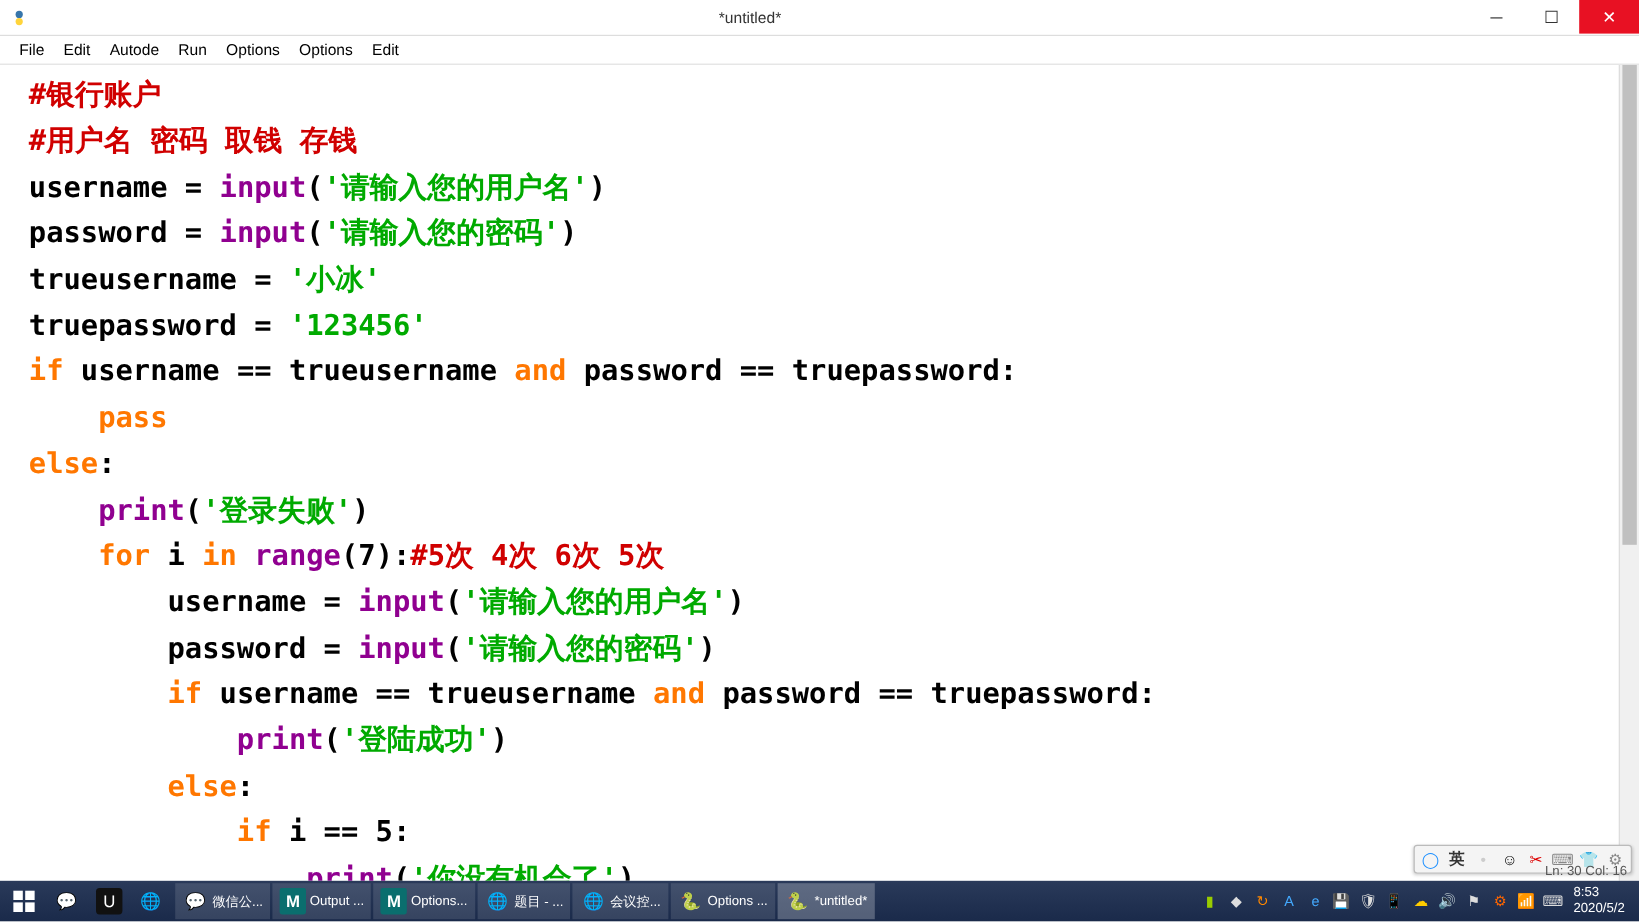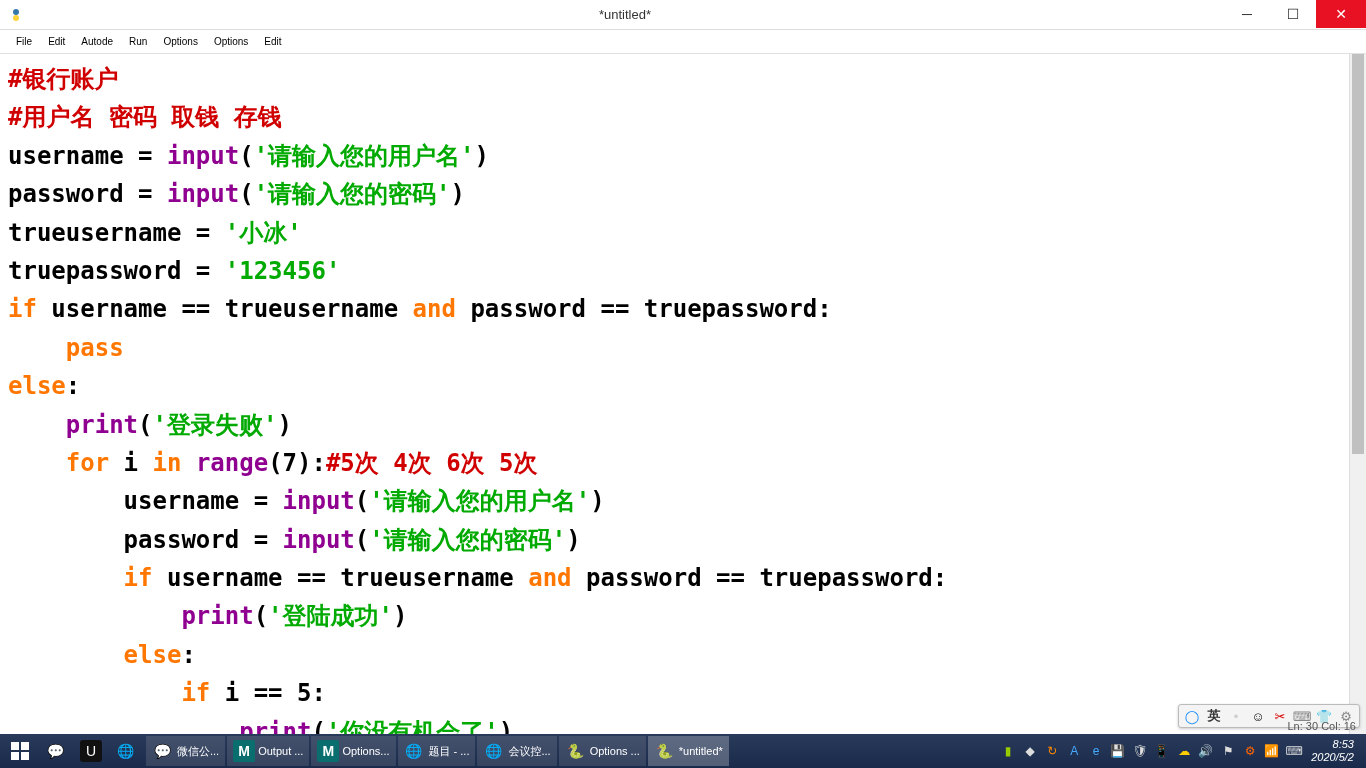--- a/index.html
+++ b/index.html
@@ -5,43 +5,43 @@
 * { margin: 0; padding: 0; box-sizing: border-box; }
 body { font-family: "Segoe UI", Arial, sans-serif; width: 1366px; height: 768px; overflow: hidden; background: #fff; position: relative; }
 
 .titlebar { height: 30px; background: #fff; display: flex; align-items: center; border-bottom: 1px solid #ddd; }
 .titlebar-icon { width: 20px; height: 20px; margin-left: 6px; display: flex; align-items: center; justify-content: center; }
 .titlebar-title { flex: 1; text-align: center; font-size: 13px; color: #333; }
 .window-controls { display: flex; height: 100%; }
 .win-btn { width: 46px; height: 28px; display: flex; align-items: center; justify-content: center; font-size: 14px; color: #333; cursor: pointer; }
 .win-btn.close { background: #e81123; color: #fff; width: 50px; }
 
-.menubar { height: 24px; display: flex; align-items: center; padding: 0 8px; border-bottom: 1px solid #e0e0e0; font-size: 10px; }
+.menubar { height: 24px; display: flex; align-items: center; padding: 0 8px; border-bottom: 1px solid #e0e0e0; font-size: 13px; }
 .menubar-item { padding: 2px 8px; cursor: pointer; }
 
 .editor { height: 680px; overflow: hidden; position: relative; display: flex; }
-.editor-content { flex: 1; padding: 6px 8px; font-family: Consolas, "Microsoft YaHei", monospace; font-size: 24px; font-weight: bold; line-height: 1.6; white-space: pre; }
+.editor-content { flex: 1; padding: 6px 24px; font-family: Consolas, "Microsoft YaHei", monospace; font-size: 24px; font-weight: bold; line-height: 1.6; white-space: pre; }
 .editor-scrollbar { width: 17px; background: #f0f0f0; border-left: 1px solid #ddd; position: relative; }
 .scroll-thumb { position: absolute; top: 0; left: 2px; right: 2px; height: 400px; background: #c0c0c0; }
 
 .tok-comment { color: #d00000; }
 .tok-black { color: #000; }
 .tok-keyword { color: #ff7700; }
 .tok-builtin { color: #900090; }
 .tok-string { color: #00aa00; }
 
 .taskbar { position: absolute; bottom: 0; left: 0; right: 0; height: 34px; background: linear-gradient(to bottom, #2a3a5a, #1a2a4a); display: flex; align-items: center; }
 .tb-start { width: 40px; height: 34px; display: flex; align-items: center; justify-content: center; color: #fff; }
 .tb-item { height: 30px; padding: 0 4px; display: flex; align-items: center; margin: 0 1px; color: #fff; font-size: 11px; cursor: pointer; }
 .tb-item img, .tb-icon { width: 22px; height: 22px; margin-right: 3px; display: inline-flex; align-items: center; justify-content: center; font-size: 14px; }
 .tb-running { background: rgba(255,255,255,0.12); padding: 0 6px; max-width: 120px; overflow: hidden; white-space: nowrap; }
 .tb-active { background: rgba(255,255,255,0.25); }
 .tb-tray { margin-left: auto; display: flex; align-items: center; padding-right: 6px; }
 .tray-icon { width: 18px; height: 18px; margin: 0 2px; display: flex; align-items: center; justify-content: center; color: #ddd; font-size: 12px; }
-.tray-time { color: #fff; font-size: 11px; text-align: right; padding: 0 6px; line-height: 1.2; font-style: italic; }
+.tray-time { color: #fff; font-size: 11px; padding: 0 6px; line-height: 1.2; }
 
 .ime-bar { position: absolute; right: 6px; bottom: 40px; background: #f4f4f4; border: 1px solid #bbb; border-radius: 3px; padding: 2px 4px; display: flex; align-items: center; gap: 4px; box-shadow: 0 1px 3px rgba(0,0,0,0.2); }
 .ime-icon { width: 18px; height: 18px; display: flex; align-items: center; justify-content: center; font-size: 13px; }
 
 .statusbar { position: absolute; right: 10px; bottom: 36px; font-size: 11px; color: #555; }
 </style>
 </head>
 <body>
 
 <div class="titlebar">

